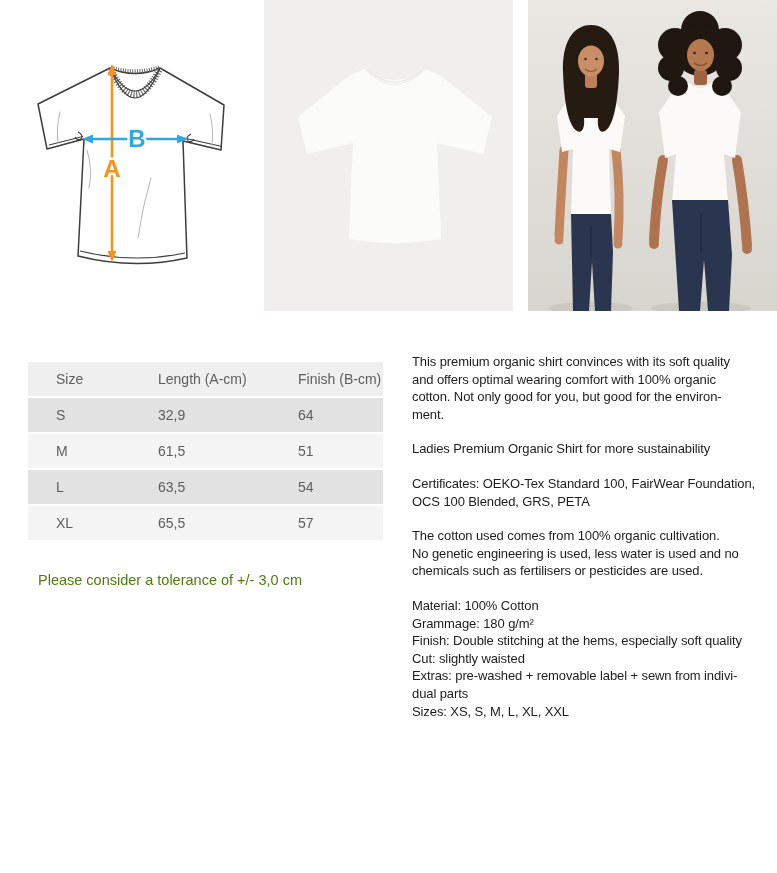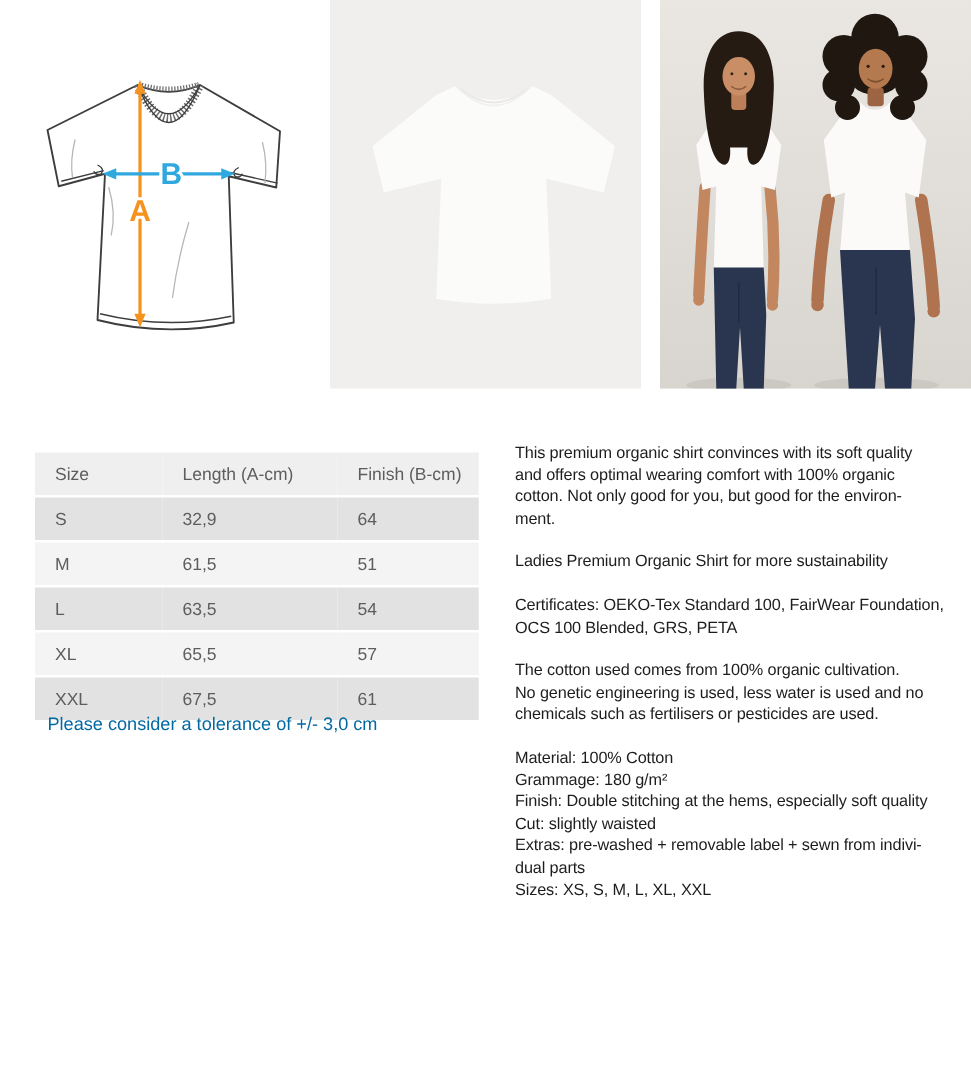--- a/index.html
+++ b/index.html
@@ -25,29 +25,29 @@
     font-family:"Liberation Sans",sans-serif;
   }
 
   
   .size-table{
     position:absolute;left:28px;top:360px;
     border-collapse:separate;border-spacing:0 2px;table-layout:fixed;
   }
   .size-table th,.size-table td{
     font-size:14px;font-weight:400;color:#5d5d5d;text-align:left;
-    padding:0 0 0 16px;height:34px;white-space:nowrap;overflow:hidden;
+    padding:0 0 0 28px;height:34px;white-space:nowrap;overflow:hidden;
   }
   .size-table thead tr{background:#efefef;}
   .size-table tbody tr:nth-child(odd){background:#e2e2e2;}
   .size-table tbody tr:nth-child(even){background:#f4f4f4;}
 
   .tolerance{
     position:absolute;left:38px;top:572px;margin:0;
-    font-size:14.5px;color:#0369a1;
+    font-size:14.5px;color:#4d7c0f;
   }
 
   .desc{position:absolute;left:412px;top:353px;width:370px;}
   .desc p{
     margin:0 0 17px;font-size:13px;line-height:17.6px;color:#1d1d1d;
     white-space:pre-line;letter-spacing:-0.1px;
   }
   .desc p:last-child{margin-bottom:0;}
 </style>
 </head>
@@ -184,25 +184,20 @@
       <tr>
         <td>L</td>
         <td>63,5</td>
         <td>54</td>
       </tr>
       <tr>
         <td>XL</td>
         <td>65,5</td>
         <td>57</td>
       </tr>
-      <tr>
-        <td>XXL</td>
-        <td>67,5</td>
-        <td>61</td>
-      </tr>
     </tbody>
   </table>
 
   <p class="tolerance">Please consider a tolerance of +/- 3,0 cm</p>
 
   <div class="desc">
     <p>This premium organic shirt convinces with its soft quality
 and offers optimal wearing comfort with 100% organic
 cotton. Not only good for you, but good for the environ-
 ment.</p>

